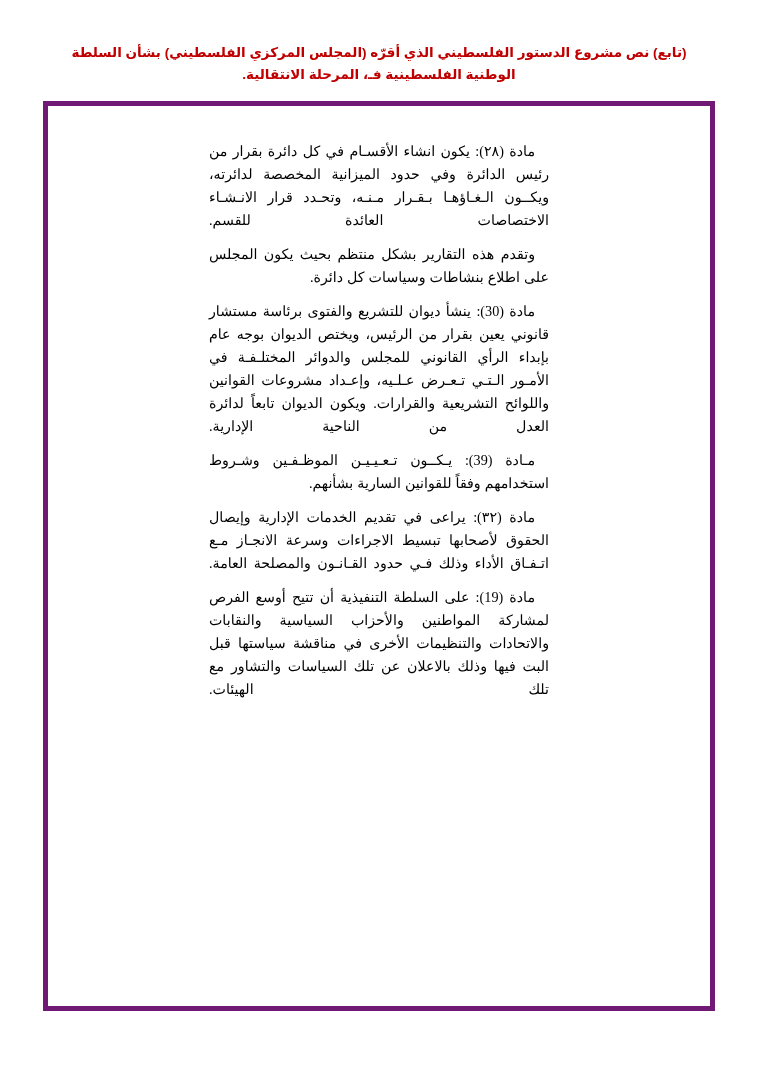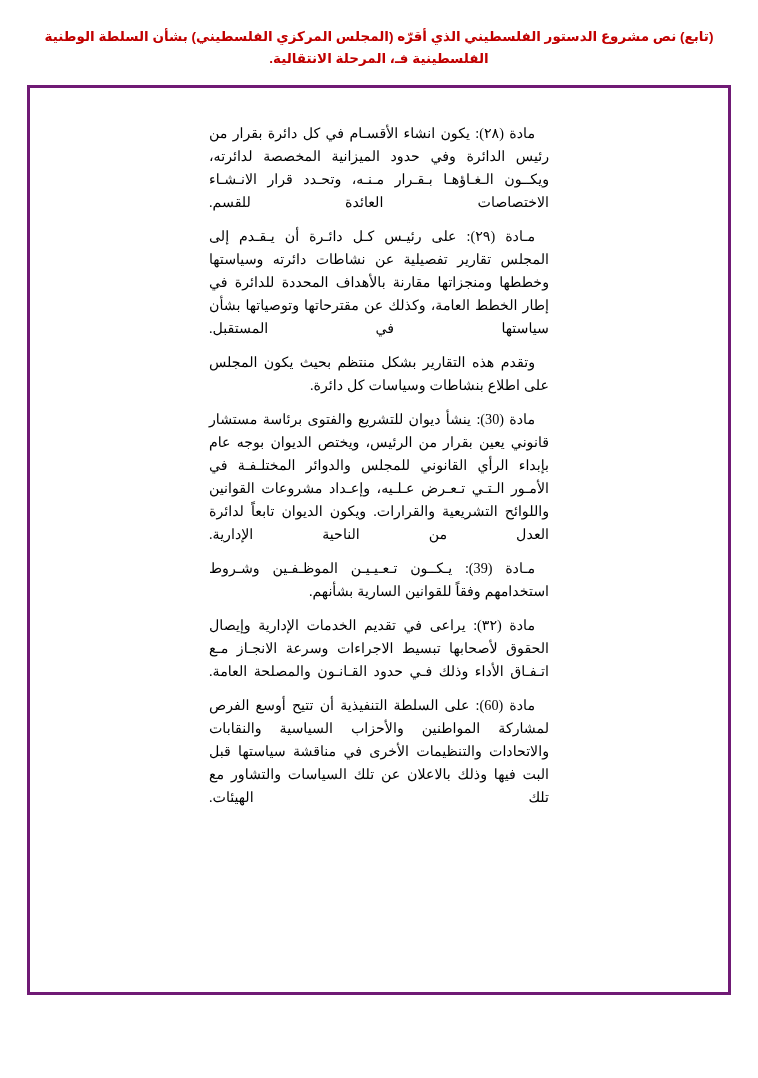--- a/index.html
+++ b/index.html
@@ -12,21 +12,21 @@
     height: 1078px;
     font-family: "Liberation Serif", "DejaVu Serif", serif;
     color: #000000;
     position: relative;
     overflow: hidden;
   }
   .page {
     width: 758px;
     height: 1078px;
     box-sizing: border-box;
-    padding: 0;
+    padding: 16px;
   }
   .header {
     text-align: center;
     padding: 26px 40px 0 40px;
   }
   .doc-title {
     font-family: "Liberation Sans", "DejaVu Sans", sans-serif;
     font-weight: bold;
     font-size: 13.5px;
     line-height: 1.65;
@@ -38,21 +38,21 @@
     font-family: "Liberation Sans", "DejaVu Sans", sans-serif;
     font-weight: bold;
     font-size: 10.5px;
     line-height: 1.5;
     color: #c00000;
     margin: 8px 0 0 0;
     direction: rtl;
   }
   .frame {
     margin: 14px 27px 0 27px;
-    border: 3px solid #701a75;
+    border: 5px solid #701a75;
     height: 910px;
     box-sizing: border-box;
     background: #ffffff;
     overflow: hidden;
     position: relative;
   }
   .body-col {
     margin: 34px auto 0 auto;
     width: 340px;
     direction: rtl;
@@ -81,22 +81,21 @@
 
 <div class="page">
 
   <div class="header">
     <div class="doc-title">(تابع) نص مشروع الدستور الفلسطيني الذي أقرّه (المجلس المركزي الفلسطيني) بشأن السلطة الوطنية الفلسطينية فـ، المرحلة الانتقالية.</div>
   </div>
 
   <div class="frame">
     <div class="body-col">
       <p class="para just">مادة (٢٨): يكون انشاء الأقسـام في كل دائرة بقرار من رئيس الدائرة وفي حدود الميزانية المخصصة لدائرته، ويكــون الـغـاؤهـا بـقـرار مـنـه، وتحـدد قرار الانـشـاء الاختصاصات العائدة للقسم.</p>
-      <p class="para just">مـادة (٢٩): على رئيـس كـل دائـرة أن يـقـدم إلى المجلس تقارير تفصيلية عن نشاطات دائرته وسياستها وخططها ومنجزاتها مقارنة بالأهداف المحددة للدائرة في إطار الخطط العامة، وكذلك عن مقترحاتها وتوصياتها بشأن سياستها في المستقبل.</p>
       <p class="para last-right">وتقدم هذه التقارير بشكل منتظم بحيث يكون المجلس على اطلاع بنشاطات وسياسات كل دائرة.</p>
       <p class="para just">مادة (30): ينشأ ديوان للتشريع والفتوى برئاسة مستشار قانوني يعين بقرار من الرئيس، ويختص الديوان بوجه عام بإبداء الرأي القانوني للمجلس والدوائر المختلـفـة في الأمـور الـتـي تـعـرض عـلـيه، وإعـداد مشروعات القوانين واللوائح التشريعية والقرارات. ويكون الديوان تابعاً لدائرة العدل من الناحية الإدارية.</p>
       <p class="para last-right">مـادة (39): يـكــون تـعـيـيـن الموظـفـين وشـروط استخدامهم وفقاً للقوانين السارية بشأنهم.</p>
       <p class="para just">مادة (٣٢): يراعى في تقديم الخدمات الإدارية وإيصال الحقوق لأصحابها تبسيط الاجراءات وسرعة الانجـاز مـع اتـفـاق الأداء وذلك فـي حدود القـانـون والمصلحة العامة.</p>
-      <p class="para just">مادة (60): على السلطة التنفيذية أن تتيح أوسع الفرص لمشاركة المواطنين والأحزاب السياسية والنقابات والاتحادات والتنظيمات الأخرى في مناقشة سياستها قبل البت فيها وذلك بالاعلان عن تلك السياسات والتشاور مع تلك الهيئات.</p>
+      <p class="para just">مادة (19): على السلطة التنفيذية أن تتيح أوسع الفرص لمشاركة المواطنين والأحزاب السياسية والنقابات والاتحادات والتنظيمات الأخرى في مناقشة سياستها قبل البت فيها وذلك بالاعلان عن تلك السياسات والتشاور مع تلك الهيئات.</p>
     </div>
   </div>
 
 </div>
 
 </body></html>

